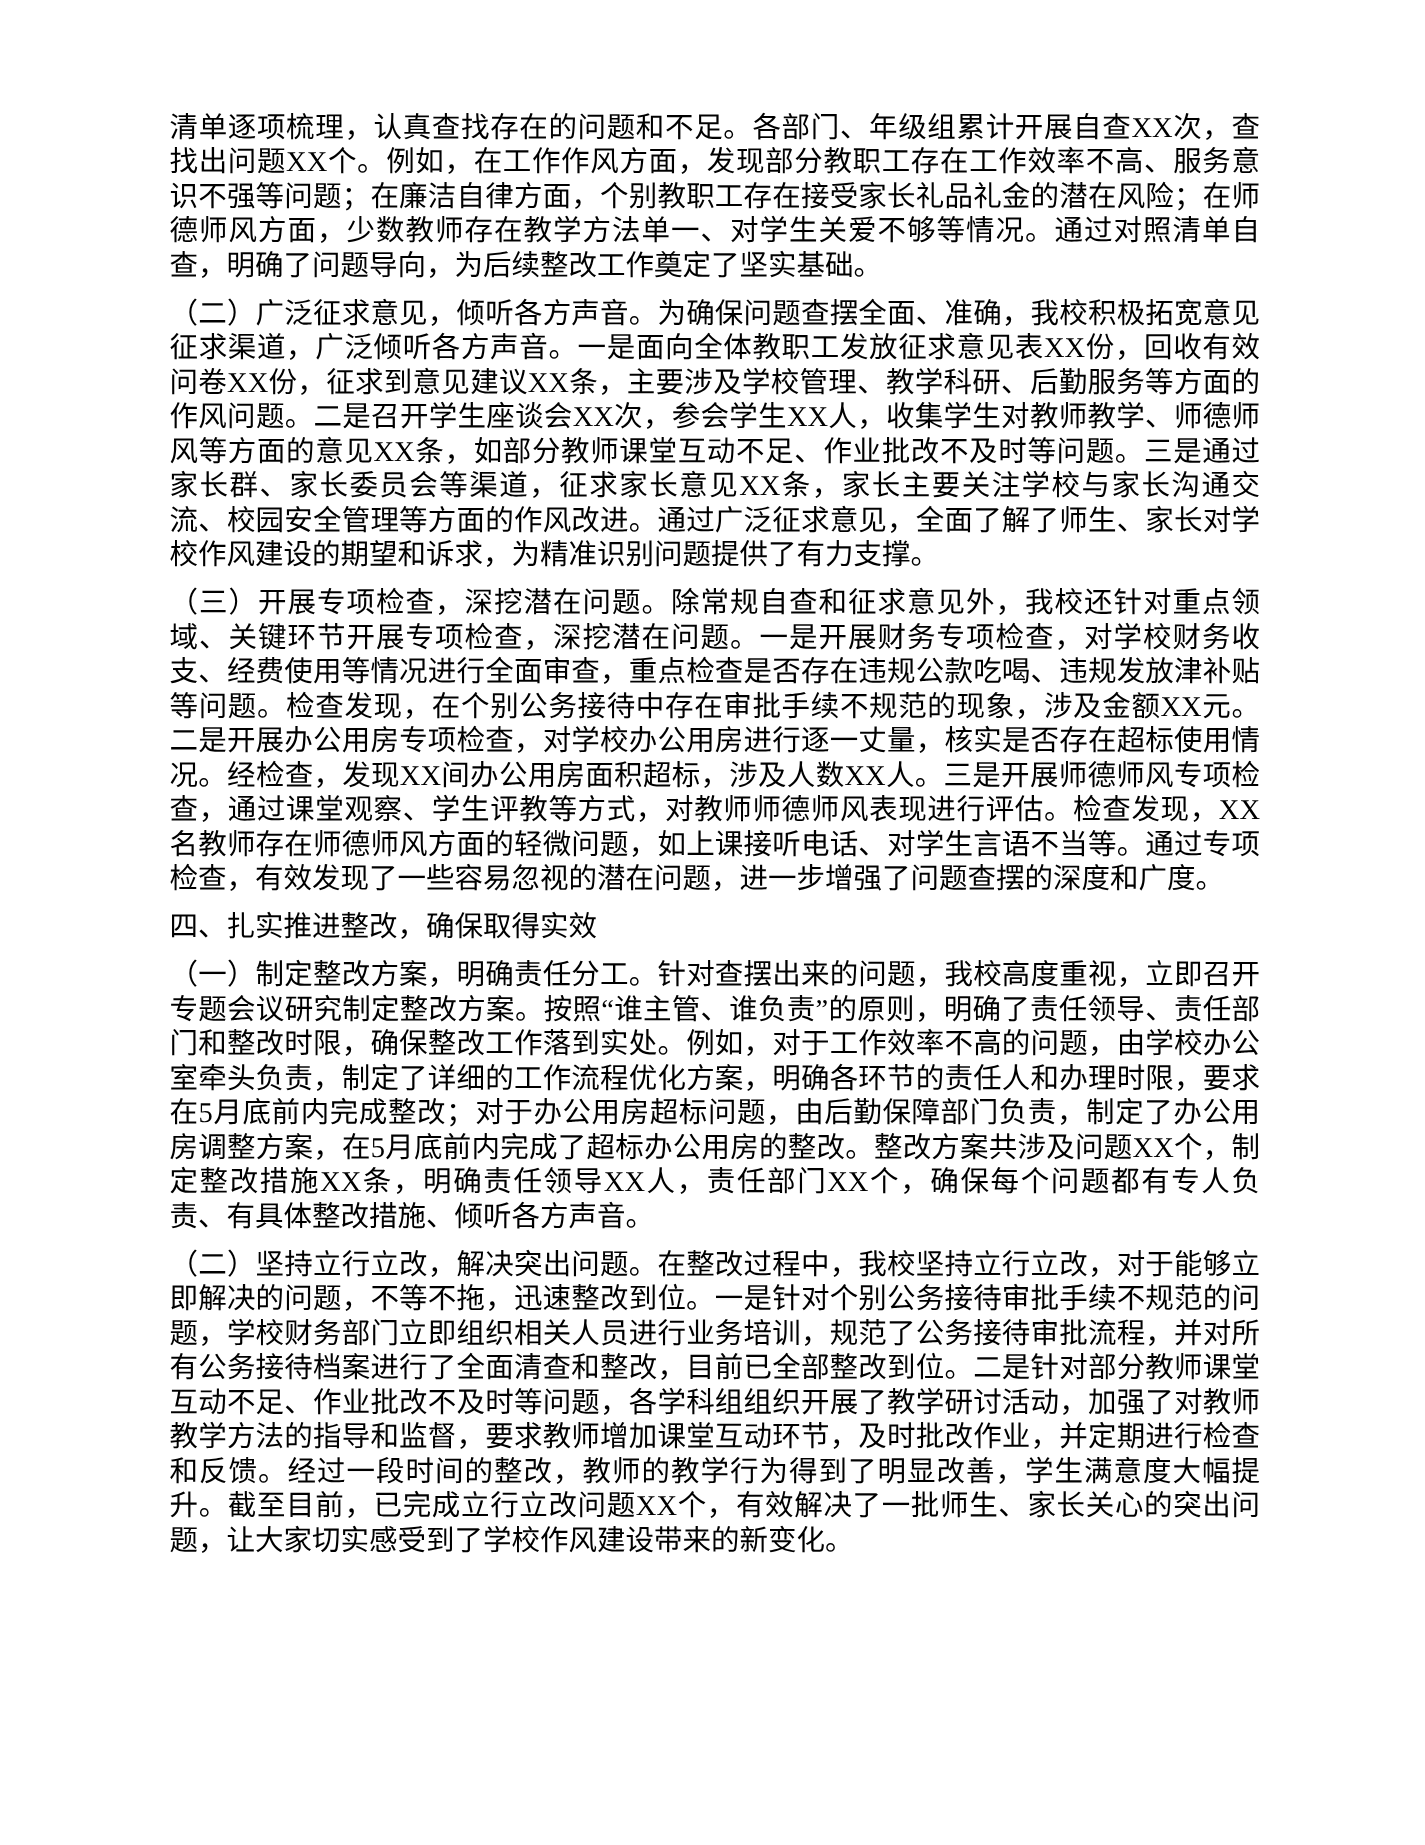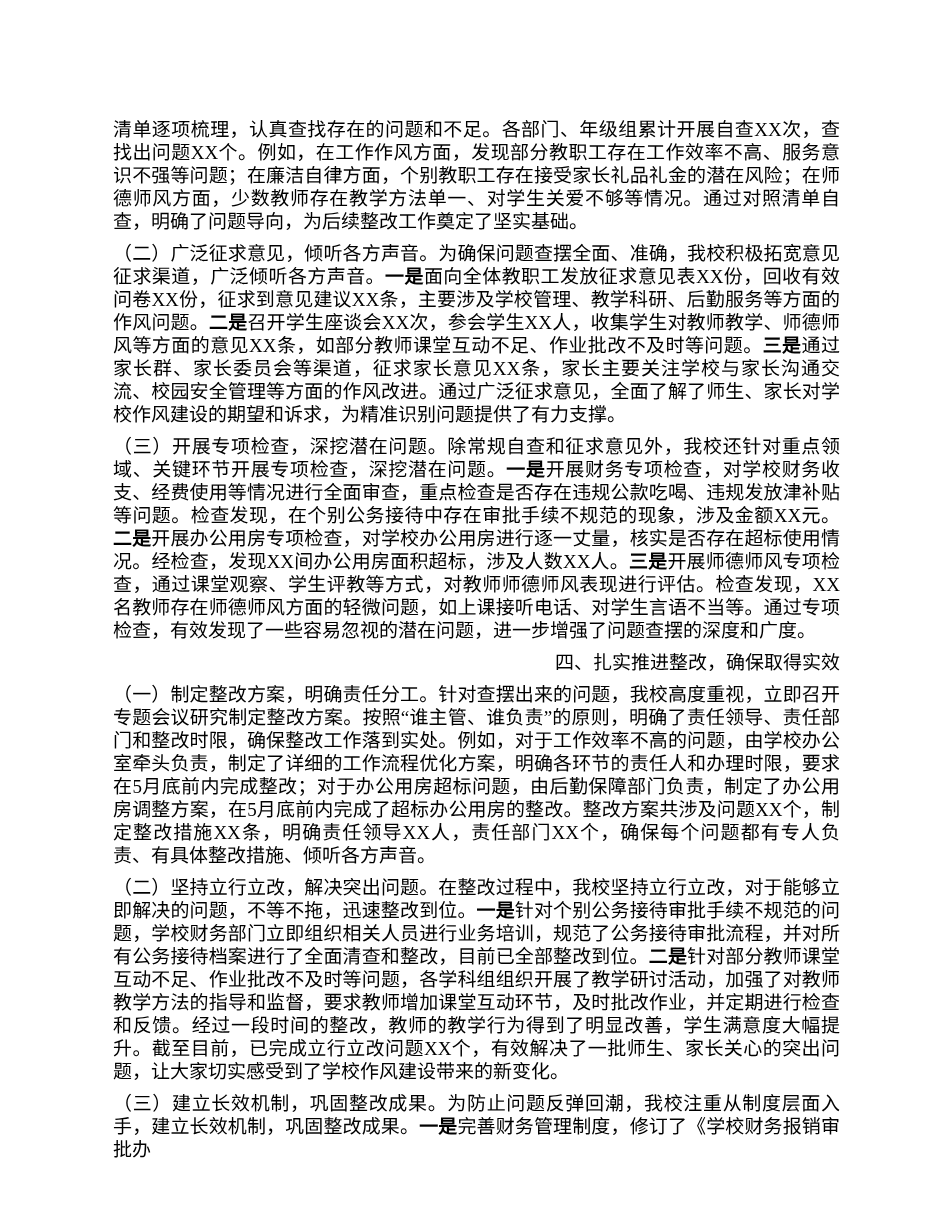--- a/index.html
+++ b/index.html
@@ -11,52 +11,51 @@
     height: 1230px;
     background: #ffffff;
     overflow: hidden;
     font-family: "Liberation Serif", "DejaVu Serif", serif;
     color: #000000;
   }
   .page {
     box-sizing: border-box;
     width: 950px;
     height: 964px;
-    padding: 118px 110px 0 113px;
+    padding: 74px 110px 0 113px;
     background: #ffffff;
   }
   .doc p {
     margin: 0 0 9px 0;
     font-size: 19px;
     line-height: 23px;
     text-align: justify;
     text-justify: inter-ideograph;
     word-break: break-all;
   }
   .doc p.heading {
-    text-align: right;
+    text-align: left;
   }
   .b {
-    font-weight: bold;
+    font-weight: normal;
   }
 </style>
 </head>
 <body>
 
 <div class="page">
   <div class="doc">
 
     <p><span>清单逐项梳理，认真查找存在的问题和不足。各部门、年级组累计开展自查XX次，查找出问题XX个。例如，在工作作风方面，发现部分教职工存在工作效率不高、服务意识不强等问题；在廉洁自律方面，个别教职工存在接受家长礼品礼金的潜在风险；在师德师风方面，少数教师存在教学方法单一、对学生关爱不够等情况。通过对照清单自查，明确了问题导向，为后续整改工作奠定了坚实基础。</span></p>
 
     <p><span>（二）广泛征求意见，倾听各方声音。为确保问题查摆全面、准确，我校积极拓宽意见征求渠道，广泛倾听各方声音。</span><span class="b">一是</span><span>面向全体教职工发放征求意见表XX份，回收有效问卷XX份，征求到意见建议XX条，主要涉及学校管理、教学科研、后勤服务等方面的作风问题。</span><span class="b">二是</span><span>召开学生座谈会XX次，参会学生XX人，收集学生对教师教学、师德师风等方面的意见XX条，如部分教师课堂互动不足、作业批改不及时等问题。</span><span class="b">三是</span><span>通过家长群、家长委员会等渠道，征求家长意见XX条，家长主要关注学校与家长沟通交流、校园安全管理等方面的作风改进。通过广泛征求意见，全面了解了师生、家长对学校作风建设的期望和诉求，为精准识别问题提供了有力支撑。</span></p>
 
     <p><span>（三）开展专项检查，深挖潜在问题。除常规自查和征求意见外，我校还针对重点领域、关键环节开展专项检查，深挖潜在问题。</span><span class="b">一是</span><span>开展财务专项检查，对学校财务收支、经费使用等情况进行全面审查，重点检查是否存在违规公款吃喝、违规发放津补贴等问题。检查发现，在个别公务接待中存在审批手续不规范的现象，涉及金额XX元。</span><span class="b">二是</span><span>开展办公用房专项检查，对学校办公用房进行逐一丈量，核实是否存在超标使用情况。经检查，发现XX间办公用房面积超标，涉及人数XX人。</span><span class="b">三是</span><span>开展师德师风专项检查，通过课堂观察、学生评教等方式，对教师师德师风表现进行评估。检查发现，XX名教师存在师德师风方面的轻微问题，如上课接听电话、对学生言语不当等。通过专项检查，有效发现了一些容易忽视的潜在问题，进一步增强了问题查摆的深度和广度。</span></p>
 
     <p class="heading"><span>四、扎实推进整改，确保取得实效</span></p>
 
     <p><span>（一）制定整改方案，明确责任分工。针对查摆出来的问题，我校高度重视，立即召开专题会议研究制定整改方案。按照“谁主管、谁负责”的原则，明确了责任领导、责任部门和整改时限，确保整改工作落到实处。例如，对于工作效率不高的问题，由学校办公室牵头负责，制定了详细的工作流程优化方案，明确各环节的责任人和办理时限，要求在5月底前内完成整改；对于办公用房超标问题，由后勤保障部门负责，制定了办公用房调整方案，在5月底前内完成了超标办公用房的整改。整改方案共涉及问题XX个，制定整改措施XX条，明确责任领导XX人，责任部门XX个，确保每个问题都有专人负责、有具体整改措施、倾听各方声音。</span></p>
 
     <p><span>（二）坚持立行立改，解决突出问题。在整改过程中，我校坚持立行立改，对于能够立即解决的问题，不等不拖，迅速整改到位。</span><span class="b">一是</span><span>针对个别公务接待审批手续不规范的问题，学校财务部门立即组织相关人员进行业务培训，规范了公务接待审批流程，并对所有公务接待档案进行了全面清查和整改，目前已全部整改到位。</span><span class="b">二是</span><span>针对部分教师课堂互动不足、作业批改不及时等问题，各学科组组织开展了教学研讨活动，加强了对教师教学方法的指导和监督，要求教师增加课堂互动环节，及时批改作业，并定期进行检查和反馈。经过一段时间的整改，教师的教学行为得到了明显改善，学生满意度大幅提升。截至目前，已完成立行立改问题XX个，有效解决了一批师生、家长关心的突出问题，让大家切实感受到了学校作风建设带来的新变化。</span></p>
 
-    <p><span>（三）建立长效机制，巩固整改成果。为防止问题反弹回潮，我校注重从制度层面入手，建立长效机制，巩固整改成果。</span><span class="b">一是</span><span>完善财务管理制度，修订了《学校财务报销审批办</span></p>
 
   </div>
 </div>
 
 </body></html>

